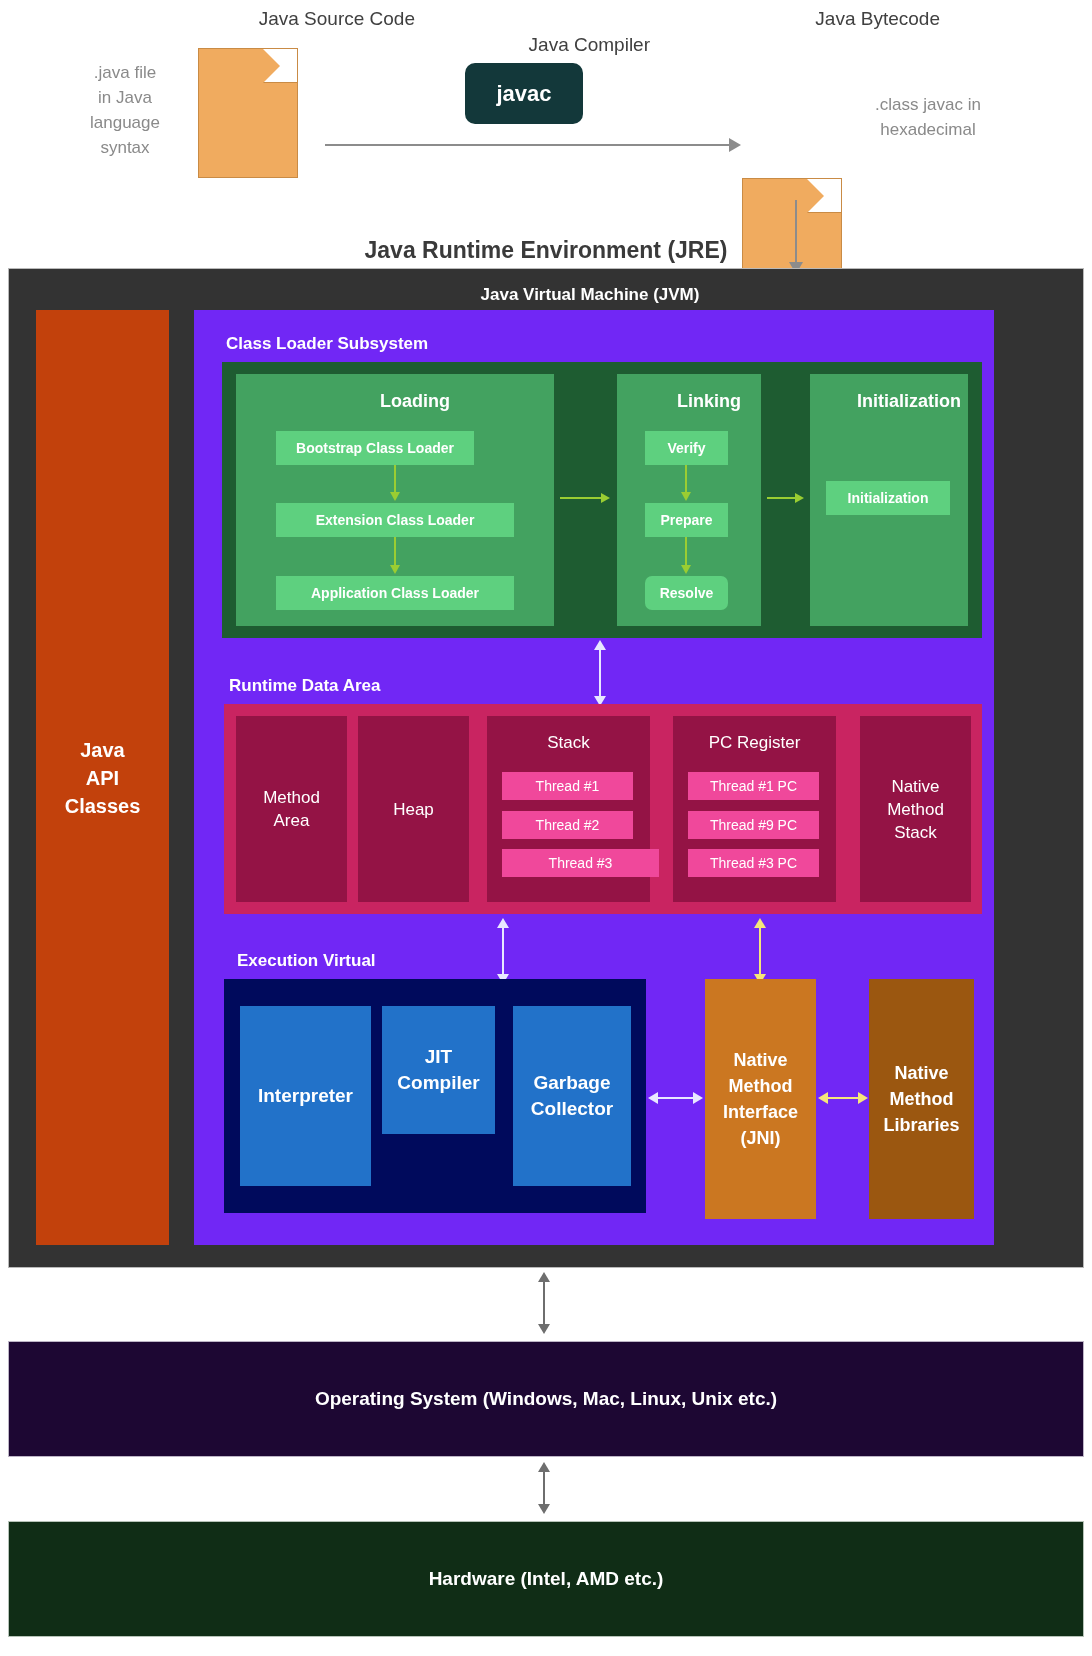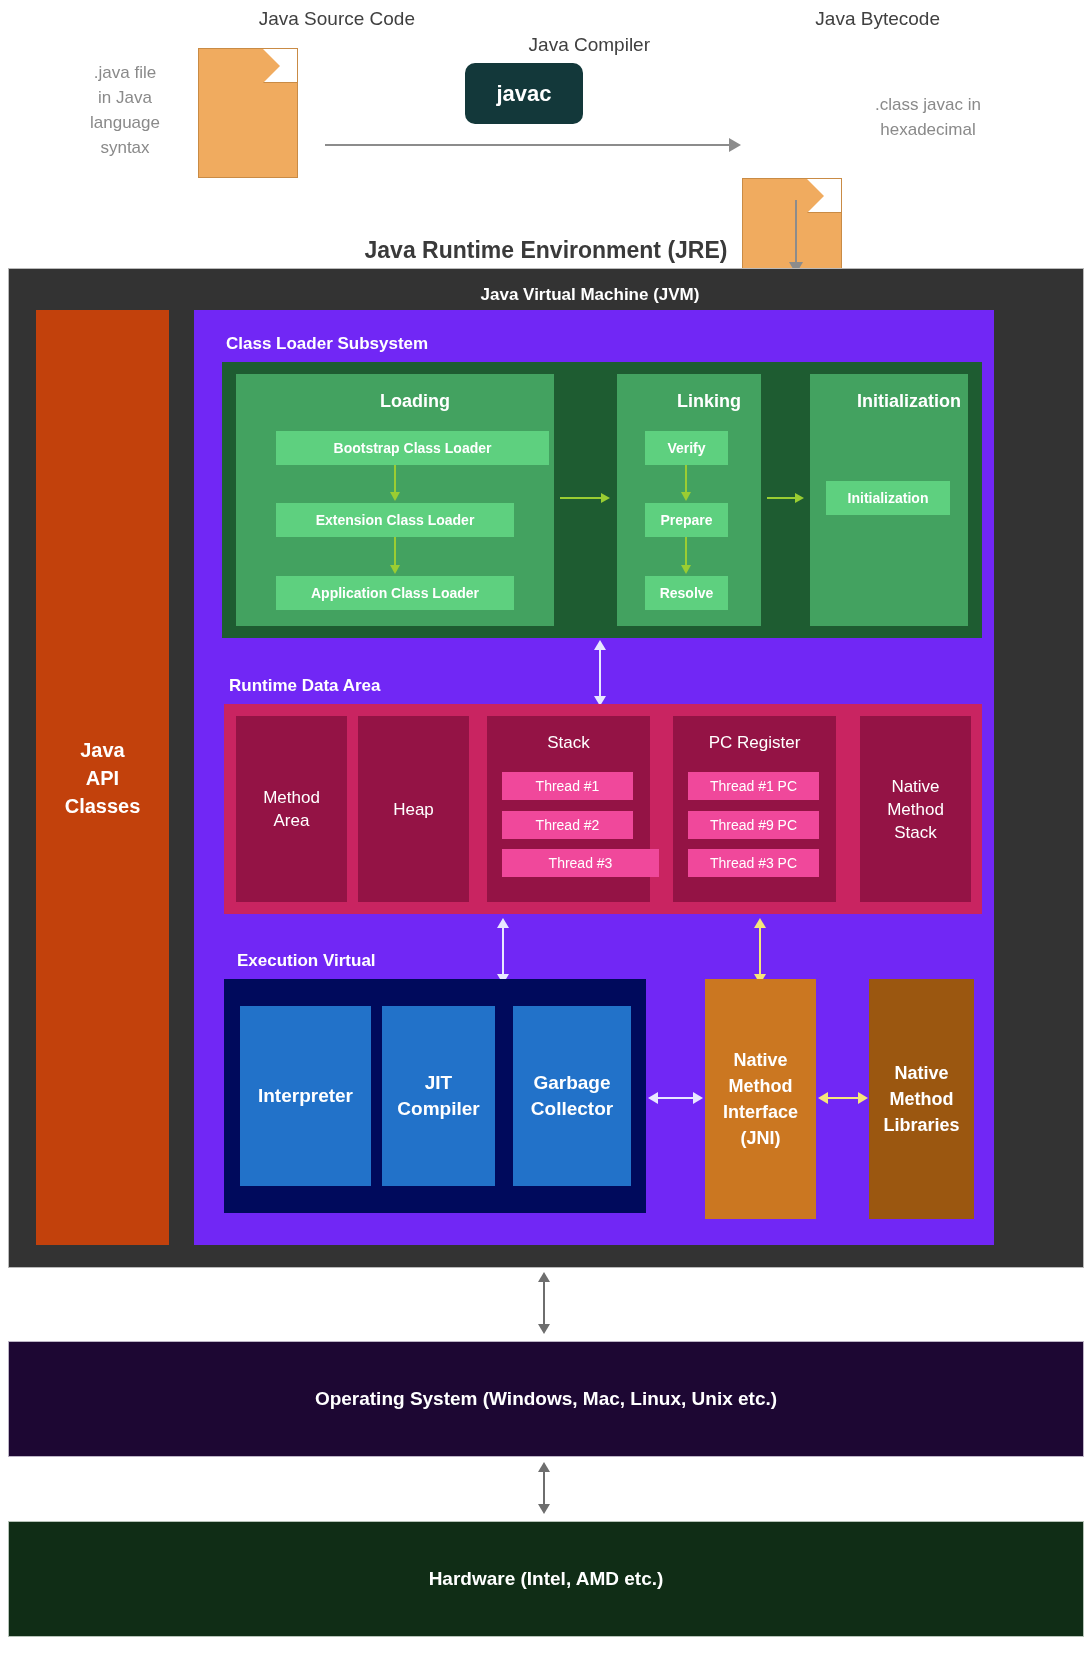--- a/index.html
+++ b/index.html
@@ -259,34 +259,34 @@
 Classes</div>
 
 <div class="abs jvm-inner" style="left:194px; top:310px; width:800px; height:935px;"></div>
 
 <div class="abs section-label" style="left:226px; top:334px;">Class Loader Subsystem</div>
 
 <div class="abs cls-outer" style="left:222px; top:362px; width:760px; height:276px;"></div>
 
 <div class="abs cls-col" style="left:236px; top:374px; width:318px; height:252px;"></div>
 <div class="abs cls-col-title" style="left:236px; top:391px; width:318px;">Loading</div>
-<div class="abs cls-chip" style="left:276px; top:431px; width:273px; height:34px;">Bootstrap Class Loader</div>
+<div class="abs cls-chip" style="left:276px; top:431px; width:198px; height:34px;">Bootstrap Class Loader</div>
 <div class="abs cls-chip" style="left:276px; top:503px; width:238px; height:34px;">Extension Class Loader</div>
 <div class="abs cls-chip" style="left:276px; top:576px; width:238px; height:34px;">Application Class Loader</div>
 
 <div class="abs g-arrow-line" style="left:394px; top:465px; width:2px; height:29px;"></div>
 <div class="abs g-head-d" style="left:390px; top:492px;"></div>
 <div class="abs g-arrow-line" style="left:394px; top:537px; width:2px; height:30px;"></div>
 <div class="abs g-head-d" style="left:390px; top:565px;"></div>
 
 <div class="abs cls-col" style="left:617px; top:374px; width:144px; height:252px;"></div>
 <div class="abs cls-col-title" style="left:617px; top:391px; width:144px;">Linking</div>
 <div class="abs cls-chip" style="left:645px; top:431px; width:83px; height:34px;">Verify</div>
 <div class="abs cls-chip" style="left:645px; top:503px; width:83px; height:34px;">Prepare</div>
-<div class="abs cls-chip" style="left:645px; top:576px; width:83px; height:34px;">Resolve</div>
+<div class="abs cls-chip" style="left:645px; top:576px; width:83px; height:34px;border-radius:7px;">Resolve</div>
 <div class="abs g-arrow-line" style="left:685px; top:465px; width:2px; height:29px;"></div>
 <div class="abs g-head-d" style="left:681px; top:492px;"></div>
 <div class="abs g-arrow-line" style="left:685px; top:537px; width:2px; height:30px;"></div>
 <div class="abs g-head-d" style="left:681px; top:565px;"></div>
 
 <div class="abs cls-col" style="left:810px; top:374px; width:158px; height:252px;"></div>
 <div class="abs cls-col-title" style="left:806px; top:391px; width:166px;">Initialization</div>
 <div class="abs cls-chip" style="left:826px; top:481px; width:124px; height:34px;">Initialization</div>
 
 <div class="abs g-arrow-line" style="left:560px; top:497px; width:43px; height:2px;"></div>
@@ -340,21 +340,21 @@
 <div class="bi-v yellow" style="left:752px; top:918px; width:16px; height:66px;">
   <div class="hu"></div>
   <div class="stem" style="top:8px; bottom:8px;"></div>
   <div class="hd"></div>
 </div>
 
 <div class="abs section-label" style="left:237px; top:951px;">Execution Virtual</div>
 
 <div class="abs ee-outer" style="left:224px; top:979px; width:422px; height:234px;"></div>
 <div class="abs ee-col" style="left:240px; top:1006px; width:131px; height:180px;">Interpreter</div>
-<div class="abs ee-col" style="left:382px; top:1006px; width:113px; height:180px;">JIT
+<div class="abs ee-col" style="left:382px; top:1006px; width:113px; height:128px;">JIT
 Compiler</div>
 <div class="abs ee-col" style="left:513px; top:1006px; width:118px; height:180px;">Garbage
 Collector</div>
 
 <div class="abs jni-box" style="left:705px; top:979px; width:111px; height:240px;">Native
 Method
 Interface
 (JNI)</div>
 
 <div class="abs nml-box" style="left:869px; top:979px; width:105px; height:240px;">Native

